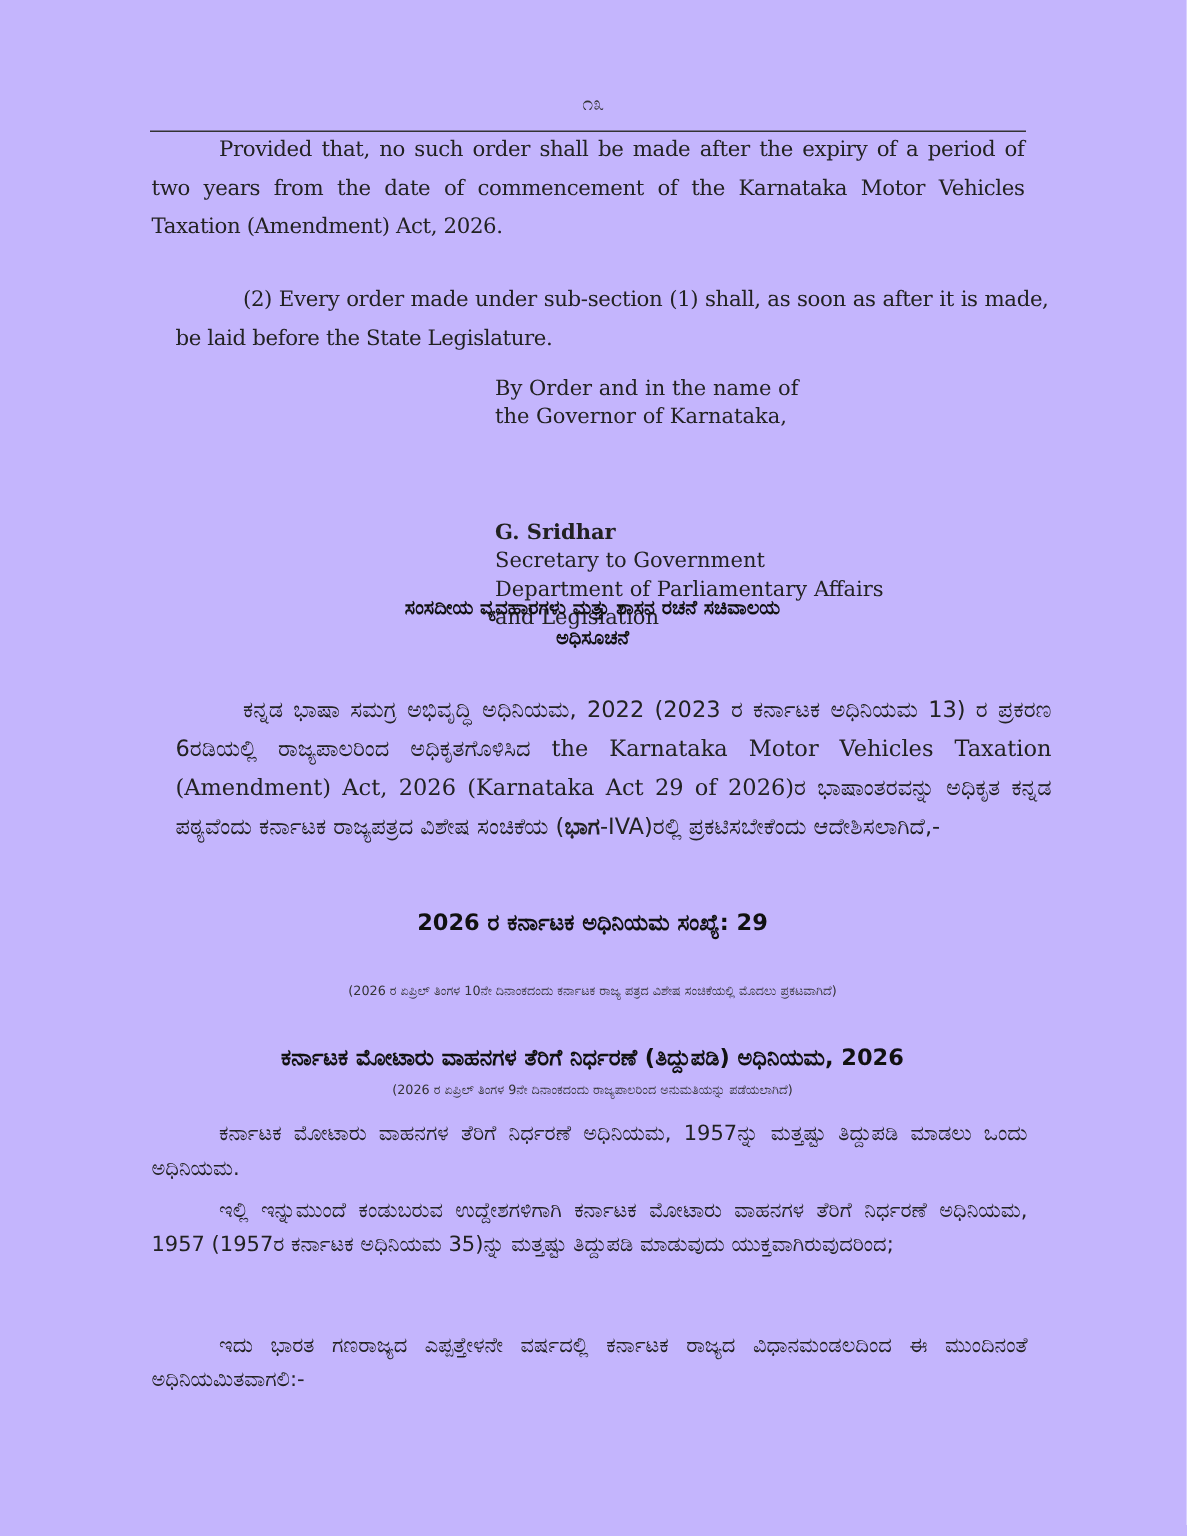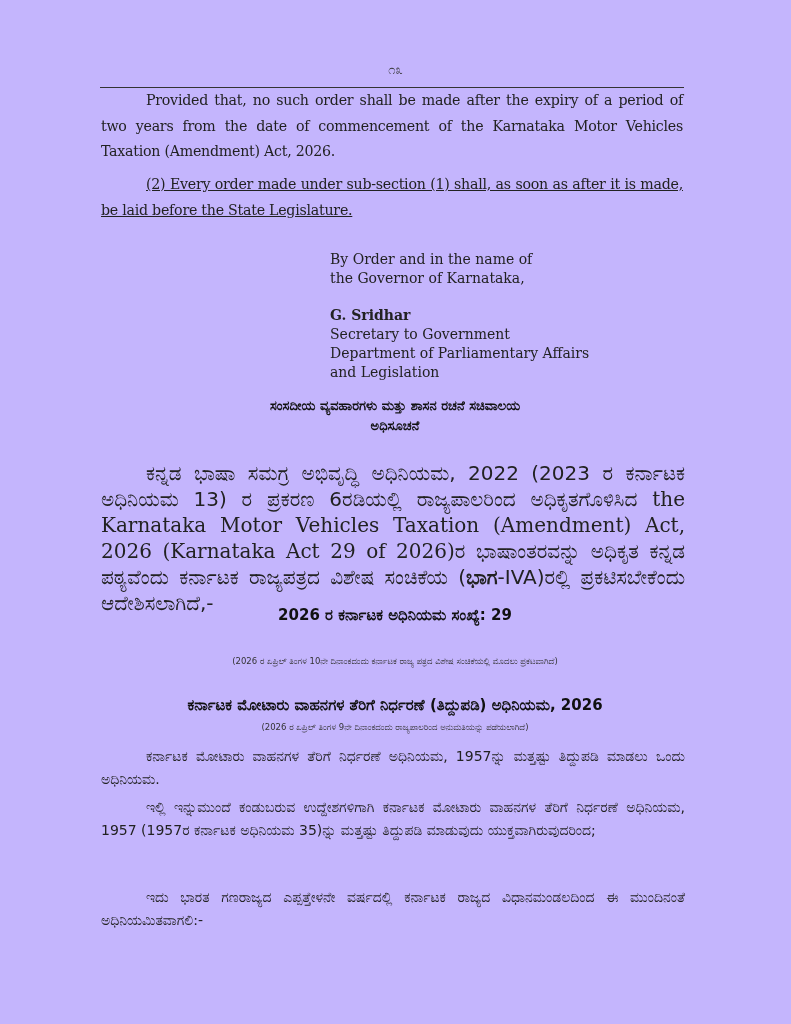--- a/index.html
+++ b/index.html
@@ -6,44 +6,44 @@
     body { width: 791px; height: 1024px; position: relative; overflow: hidden; color: #1a1a1a; }
     .page { position: absolute; left: 0; top: 0; width: 791px; height: 1024px; background: #c4b5fd; }
     .page-num { position: absolute; top: 62px; left: 0; width: 791px; text-align: center;
       font-family: "DejaVu Sans", sans-serif; font-size: 13px; color: #333; }
     .rule { position: absolute; top: 87px; left: 100px; width: 584px; height: 0; border-top: 1.5px solid #333; }
     .eng { font-family: "DejaVu Serif", serif; font-size: 14.2px; color: #222; letter-spacing: -0.25px; }
     .para { position: absolute; left: 101px; width: 582px; line-height: 25.5px; text-align: justify; }
     .indent { text-indent: 45px; }
     .sig-block { position: absolute; left: 330px; width: 380px; text-align: left;
       font-family: "DejaVu Serif", serif; font-size: 14px; line-height: 19px; color: #222; }
-    .sig-name { font-weight: bold; }
+    .sig-name { font-weight: bold; margin-top: 40px; }
     .kn-head { position: absolute; left: 100px; width: 590px; text-align: center;
       font-family: "DejaVu Sans", sans-serif; font-weight: bold; font-size: 13px; line-height: 19.5px; color: #111; }
-    .kn-para { position: absolute; left: 101px; width: 584px; font-family: "DejaVu Sans", sans-serif;
-      font-size: 20px; line-height: 26px; text-align: justify; color: #222; }
+    .kn-para { position: absolute; left: 117px; width: 584px; font-family: "DejaVu Sans", sans-serif;
+      font-size: 15px; line-height: 26px; text-align: justify; color: #222; }
     .kn-para .en { font-family: "DejaVu Serif", serif; }
     .act-title { position: absolute; left: 100px; width: 590px; text-align: center;
       font-family: "DejaVu Sans", sans-serif; font-weight: bold; font-size: 15px; color: #111; }
     .act-sub { position: absolute; left: 100px; width: 590px; text-align: center;
       font-family: "DejaVu Sans", sans-serif; font-size: 8.5px; color: #333; }
     .kn-body { position: absolute; left: 101px; width: 584px; font-family: "DejaVu Sans", sans-serif;
       font-size: 14px; line-height: 23px; text-align: justify; color: #222; }
     .bold { font-weight: bold; }
   </style>
 </head>
 <body>
 
 <div class="page">
 
   <div class="page-num">೧೩</div>
   <div class="rule"></div>
 
   <p class="para eng indent" style="top:88px; margin:0;">Provided that, no such order shall be made after the expiry of a period of two years from the date of commencement of the Karnataka Motor Vehicles Taxation (Amendment) Act, 2026.</p>
-  <p class="para eng indent" style="top:172px; margin:0;text-decoration:underline;">(2) Every order made under sub-section (1) shall, as soon as after it is made, be laid before the State Legislature.</p>
+  <p class="para eng indent" style="top:172px; margin:16px;">(2) Every order made under sub-section (1) shall, as soon as after it is made, be laid before the State Legislature.</p>
 
   <div class="sig-block" style="top:250px;">
     <div>By Order and in the name of</div>
     <div>the Governor of Karnataka,</div>
   </div>
 
   <div class="sig-block" style="top:306px;">
     <div class="sig-name">G. Sridhar</div>
     <div>Secretary to Government</div>
     <div>Department of Parliamentary Affairs</div>

